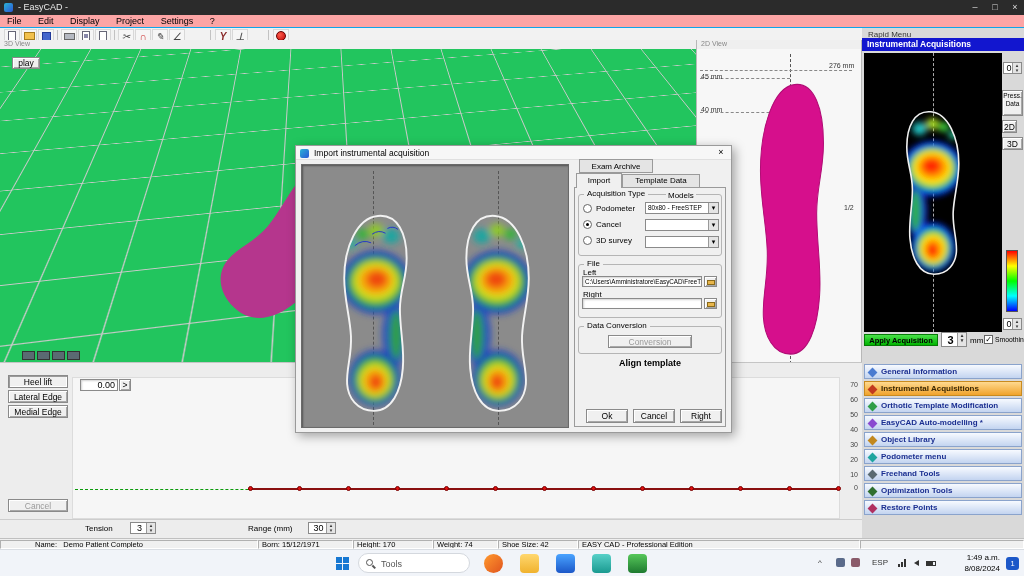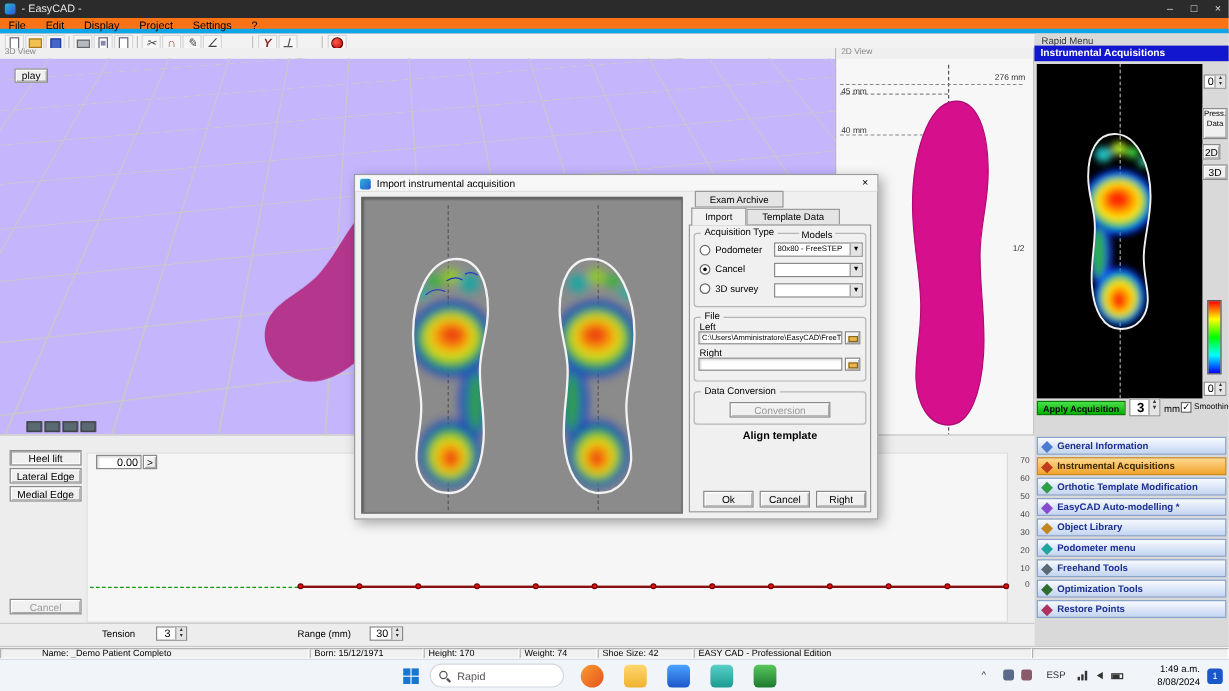--- a/index.html
+++ b/index.html
@@ -6,21 +6,21 @@
   html,body { width:1024px; height:576px; }
   body { font-family: "Liberation Sans", sans-serif; font-size: 9px; color:#000; }
   .screen { position:relative; width:1024px; height:576px; background:#ececec; overflow:hidden; }
   .abs { position:absolute; }
 
   
   .titlebar { left:0; top:0; width:1024px; height:15px; background:#2b2b2b; color:#e8e8e8; font-size:9px; }
   .titlebar .appicon { position:absolute; left:4px; top:3px; width:9px; height:9px; background:linear-gradient(135deg,#2bb3d6,#2b57d6); border-radius:2px; }
   .titlebar .ttext { position:absolute; left:18px; top:2px; }
   .winbtn { position:absolute; top:0; width:18px; height:15px; text-align:center; line-height:14px; color:#ddd; font-size:9px; }
-  .menubar { left:0; top:15px; width:1024px; height:13px; background:#f97316; border-bottom:4px solid #0ea5e9; }
+  .menubar { left:0; top:15px; width:1024px; height:13px; background:#fca5a5; border-bottom:1px solid #0ea5e9; }
   .menu-item { display:inline-block; padding:1px 7px 0 7px; font-size:9px; }
   .toolbar { left:0; top:28px; width:1024px; height:17px; background:#f2f2f2; border-bottom:1px solid #cfcfcf; }
   .ticon { position:absolute; top:1px; width:16px; height:14px; display:flex; align-items:center; justify-content:center; border:1px solid #d8d8d8; background:#f6f6f6; }
   .tsep { position:absolute; top:2px; width:1px; height:11px; background:#c2c2c2; }
   .i-doc { width:8px; height:10px; background:#fff; border:1px solid #667; }
   .i-folder { width:11px; height:8px; background:#f2c14e; border:1px solid #a67c1f; }
   .i-save { width:9px; height:9px; background:#4466cc; border:1px solid #223a99; }
   .i-print { width:11px; height:7px; background:#b5b9c2; border:1px solid #666; }
   .i-preview { width:8px; height:10px; background:#fff; border:1px solid #667; position:relative; }
   .i-preview::after { content:""; position:absolute; left:1px; top:2px; width:4px; height:4px; background:#88a; }
@@ -48,21 +48,21 @@
   .spin .val { position:absolute; left:2px; top:0; right:9px; text-align:center; }
   .spin .arrs { position:absolute; right:0; top:0; bottom:0; width:9px; background:#e4e4e4; border-left:1px solid #999; font-size:5px; line-height:5px; text-align:center; color:#333; }
   .spin .arrs .up::before { content:"\25B4"; }
   .spin .arrs .dn::before { content:"\25BE"; }
   .checkbox { position:absolute; width:9px; height:9px; background:#fff; border:1px solid #666; font-size:8px; line-height:8px; text-align:center; }
   .checkbox.checked::before { content:"\2713"; }
   .dashv { border-left:1px dashed #555; }
   .dashh { border-top:1px dashed #888; }
 
   
-  .view3d { left:0; top:40px; width:697px; height:322px; background:#c4b5fd; border-right:1px solid #b8b8b8; overflow:hidden; }
+  .view3d { left:0; top:40px; width:697px; height:322px; background:#22c55e; border-right:1px solid #b8b8b8; overflow:hidden; }
   .panelcap { position:absolute; left:0; top:0; width:100%; height:9px; font-size:7px; color:#888; padding-left:4px; background:#efefef; }
   .gridwrap { position:absolute; left:0; top:9px; width:697px; height:313px; overflow:hidden; }
   .gridplane { position:absolute; left:-350px; top:-200px; width:1600px; height:900px;
     background-image:repeating-linear-gradient(90deg,#c9c9c9 0 1px,transparent 1px 58px),
                      repeating-linear-gradient(0deg,#c9c9c9 0 1px,transparent 1px 58px);
     transform:perspective(700px) rotateX(56deg) rotateZ(-9deg); transform-origin:50% 30%; }
   .thumb { position:absolute; width:13px; height:9px; background:#5a6a72; border:1px solid #333; }
 
   
   .view2d { left:697px; top:40px; width:165px; height:330px; background:#f7f7f7; border-right:1px solid #b8b8b8; overflow:hidden; }
@@ -510,21 +510,21 @@
 
     <div class="startgrid" style="left:336px; top:7px;">
         <div></div>
         <div></div>
         <div></div>
         <div></div>
       </div>
 
     <div class="searchpill" style="left:358px; top:3px; width:112px; height:20px;">
       <span class="mag" style="left:7px; top:5px;"></span>
-      <span class="abs" style="left:22px; top:5px; font-size:9px; color:#555;">Rapid</span>
+      <span class="abs" style="left:22px; top:5px; font-size:9px; color:#555;">Tools</span>
     </div>
 
     <span class="appico" style="left:484px; background:linear-gradient(135deg,#ff9a2e,#e0531e); border-radius:50%;"></span>
     <span class="appico" style="left:520px; background:linear-gradient(#ffd76e,#f0b22e);"></span>
     <span class="appico" style="left:556px; background:linear-gradient(#4aa3ff,#1b57c8);"></span>
     <span class="appico" style="left:592px; background:linear-gradient(#58d0c8,#1a9a90);"></span>
     <span class="appico" style="left:628px; background:linear-gradient(#57c75a,#1e7a30);"></span>
 
     <span class="abs trayico" style="left:818px; top:8px;">^</span>
     <span class="abs" style="left:836px; top:8px; width:9px; height:9px; background:#5a6a8a; border-radius:2px;"></span>

